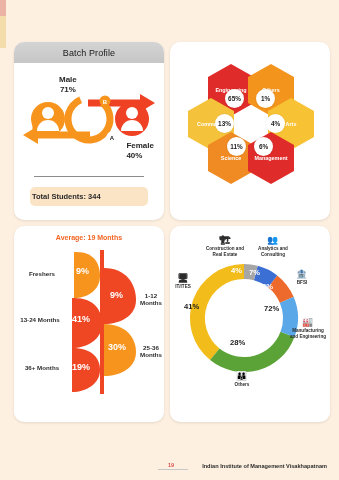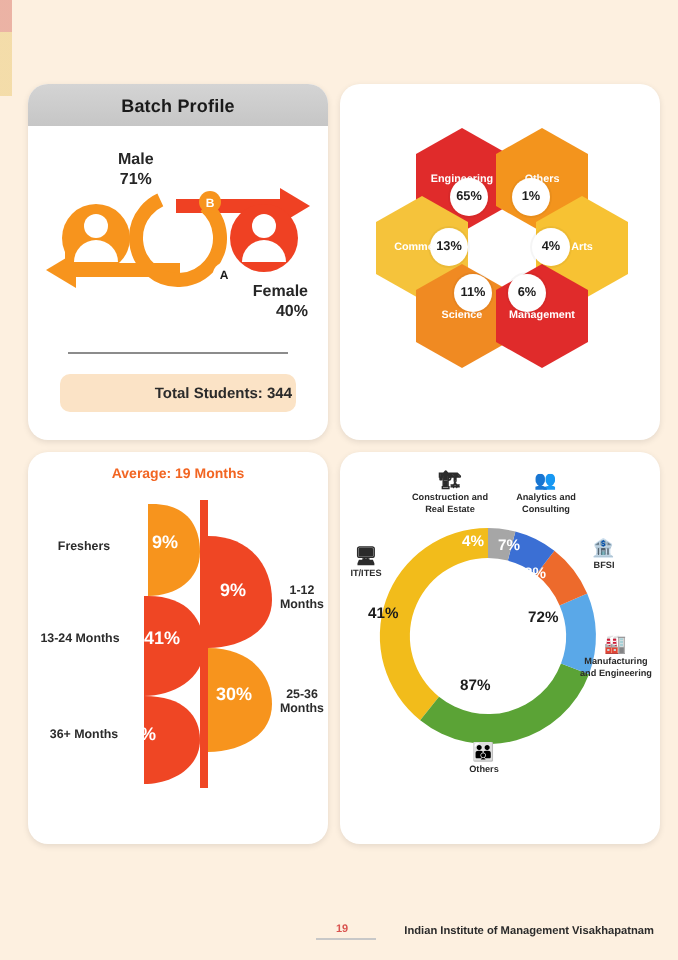--- a/index.html
+++ b/index.html
@@ -29,36 +29,36 @@
     background: #ffffff;
     border-radius: 10px;
     overflow: hidden;
     box-shadow: 0 1px 3px rgba(0,0,0,.10);
     display: flex; flex-direction: column;
   }
   .card-header {
     background: linear-gradient(180deg,#d4d4d4 0%,#c6c6c6 100%);
     color: #1a1a1a;
     font-size: 9px;
-    font-weight: bold;
+    font-weight: normal;
     text-align: center;
     padding: 6px 2px 5px;
     letter-spacing: .1px;
   }
   .card-body { flex: 1; position: relative; }
 
   
   .bp-wrap { position: relative; height: 100%; }
   .bp-male { position: absolute; left: 18px; top: 12px; text-align: center; font-size: 8px; font-weight: bold; color: #262626; line-height: 1.25; margin-left: 27px; }
-  .bp-female { position: absolute; right: 10px; top: 78px; text-align: right; font-size: 8px; font-weight: bold; color: #262626; line-height: 1.25; }
+  .bp-female { position: absolute; right: 10px; top: 78px; text-align: left; font-size: 8px; font-weight: bold; color: #262626; line-height: 1.25; }
   .bp-divider { position: absolute; left: 20px; right: 20px; top: 113px; height: 1px; background: #8c8c8c; }
   .bp-total {
     position: absolute; left: 16px; right: 16px; top: 124px;
     background: #fbe3c6; border-radius: 5px;
-    text-align: right; font-size: 7.5px; font-weight: bold; color: #2b2b2b;
+    text-align: left; font-size: 7.5px; font-weight: bold; color: #2b2b2b;
     padding: 5px 2px;
   }
 
   
   .hexfield { position: absolute; inset: 0; }
   .hex {
     position: absolute;
     width: 46px; height: 52px;
     clip-path: polygon(50% 0%,100% 25%,100% 75%,50% 100%,0% 75%,0% 25%);
     display: flex; align-items: center; justify-content: center;
@@ -191,21 +191,21 @@
           <rect x="86" y="2" width="4" height="144" fill="#ef4624"></rect>
 
           <path d="M90 20 C112 20 122 36 122 52 C122 68 106 76 90 76 L90 20 Z" fill="#ef4624"></path>
           <path d="M90 76 C112 76 122 90 122 104 C122 120 106 128 90 128 L90 76 Z" fill="#f7941d"></path>
         </svg>
 
         <div class="we-val" style="left:62px;top:18px">9%</div>
         <div class="we-val" style="left:96px;top:42px">9%</div>
         <div class="we-val" style="left:58px;top:66px">41%</div>
         <div class="we-val" style="left:94px;top:94px">30%</div>
-        <div class="we-val" style="left:46px;top:114px">19%</div>
+        <div class="we-val" style="left:58px;top:114px">19%</div>
 
         <div class="we-lab" style="left:6px;top:22px;width:44px">Freshers</div>
         <div class="we-lab" style="left:122px;top:44px;width:30px">1-12 Months</div>
         <div class="we-lab" style="left:4px;top:68px;width:44px">13-24 Months</div>
         <div class="we-lab" style="left:122px;top:96px;width:30px">25-36 Months</div>
         <div class="we-lab" style="left:6px;top:116px;width:44px">36+ Months</div>
       </div>
     </div>
   </div>
 
@@ -228,21 +228,21 @@
 
             <path d="M13.7 -52.2 A54 54 0 0 0 0 -54 L0 -39 A39 39 0 0 1 9.9 -37.7 Z" fill="#a6a6a6"></path>
           </g>
         </svg>
 
         <div class="ind-val" style="left:14px;top:76px;color:#1d1d1d">41%</div>
         <div class="ind-val" style="left:61px;top:40px;color:#ffffff">4%</div>
         <div class="ind-val" style="left:79px;top:42px;color:#ffffff">7%</div>
         <div class="ind-val" style="left:92px;top:56px;color:#ffffff">8%</div>
         <div class="ind-val" style="left:94px;top:78px;color:#1d1d1d">72%</div>
-        <div class="ind-val" style="left:60px;top:112px;color:#1d1d1d">87%</div>
+        <div class="ind-val" style="left:60px;top:112px;color:#1d1d1d">28%</div>
 
         <div class="ind-lab" style="left:0px;top:48px;width:26px">
           <span class="ind-ico">🖥</span>
           <span>IT/ITES</span>
         </div>
 
         <div class="ind-lab" style="left:32px;top:10px;width:46px">
           <span class="ind-ico">🏗</span>
           <span>Construction and Real Estate</span>
         </div>

